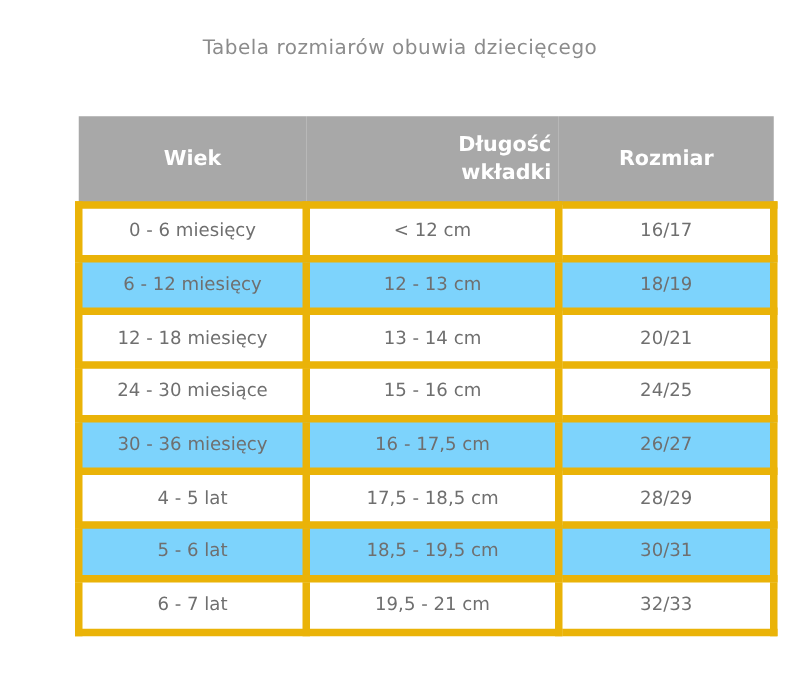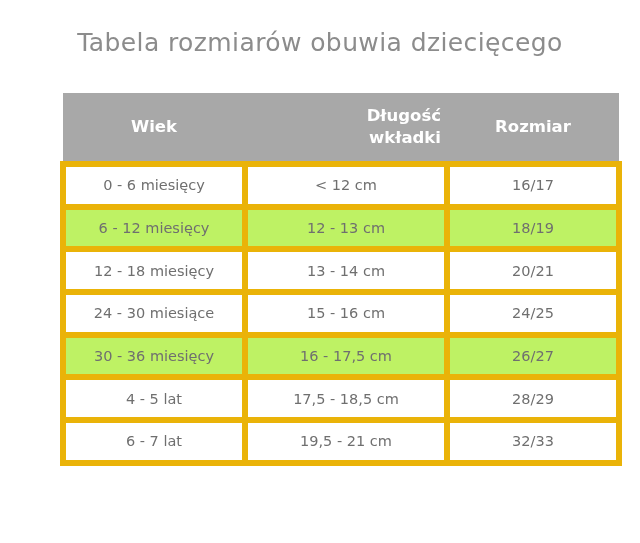--- a/index.html
+++ b/index.html
@@ -18,21 +18,21 @@
     width: 640px;
     height: 543px;
     box-sizing: border-box;
   }
   .title {
     position: absolute;
     top: 28px;
     left: 0;
     width: 640px;
     text-align: center;
-    font-size: 25px;
+    font-size: 16px;
     color: #8c8c8c;
     letter-spacing: 0.4px;
     font-weight: 400;
     white-space: nowrap;
   }
   .table-wrap {
     position: absolute;
     top: 93px;
     left: 60px;
     width: 520px;
@@ -62,21 +62,21 @@
     height: 36.7px;
     text-align: center;
     vertical-align: middle;
     font-size: 14.5px;
     color: #6f6f6f;
     border: 6px solid #eab308;
     padding: 0 4px;
     background: #ffffff;
   }
   table.size-table tr.alt td {
-    background: #bef264;
+    background: #7dd3fc;
     margin-top: 24px;
   }
 </style>
 </head>
 <body>
 
 <div class="page">
 
   <div class="title">Tabela rozmiarów obuwia dziecięcego</div>
 
@@ -116,20 +116,25 @@
         <tr class="alt">
           <td>30 - 36 miesięcy</td>
           <td>16 - 17,5 cm</td>
           <td>26/27</td>
         </tr>
         <tr>
           <td>4 - 5 lat</td>
           <td>17,5 - 18,5 cm</td>
           <td>28/29</td>
         </tr>
+        <tr class="alt">
+          <td>5 - 6 lat</td>
+          <td>18,5 - 19,5 cm</td>
+          <td>30/31</td>
+        </tr>
         <tr>
           <td>6 - 7 lat</td>
           <td>19,5 - 21 cm</td>
           <td>32/33</td>
         </tr>
       </tbody>
     </table>
   </div>
 
 </div>

